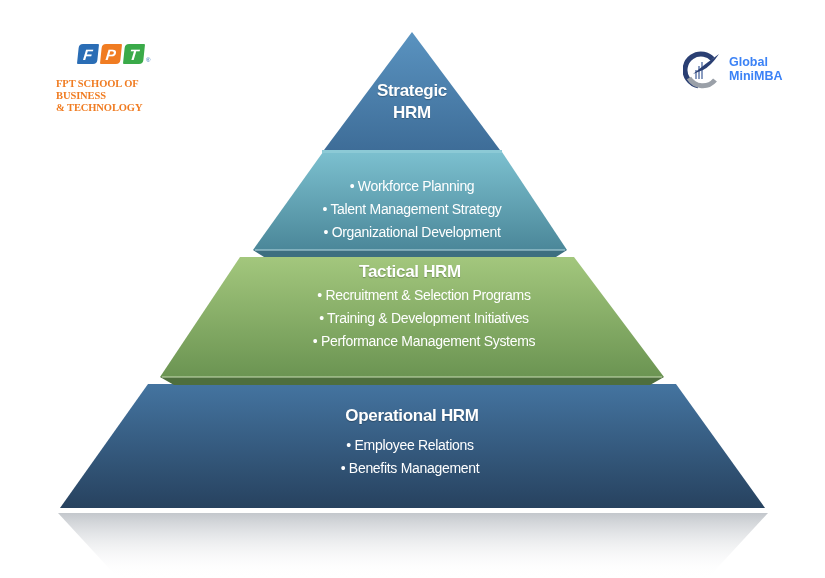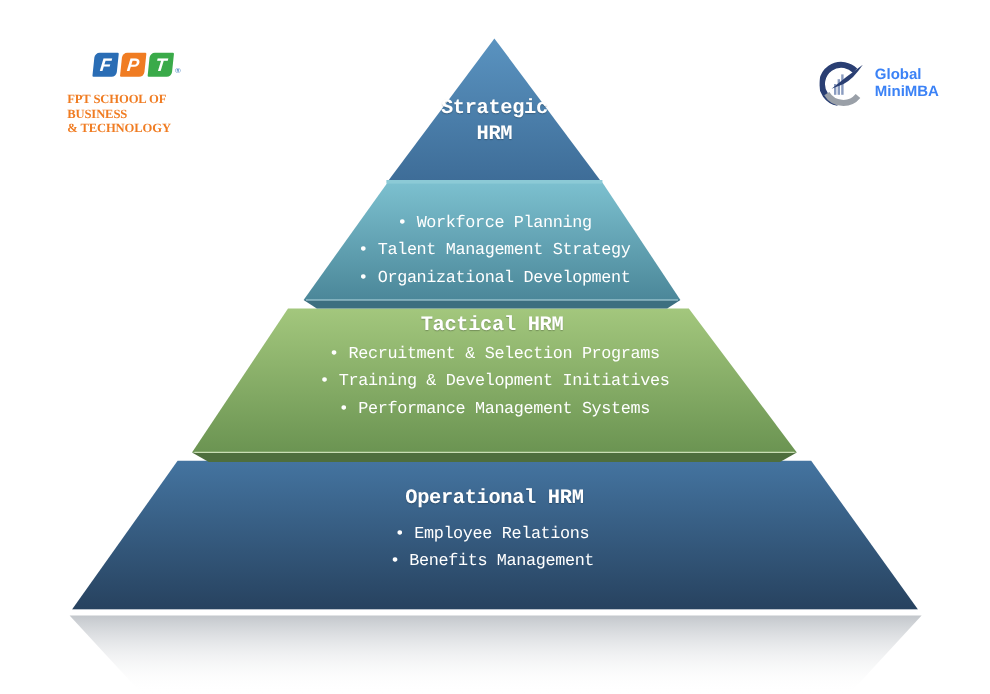--- a/index.html
+++ b/index.html
@@ -1,18 +1,18 @@
 <!DOCTYPE html>
 <html><head>
 <meta charset="utf-8">
 <style>
   html, body { margin: 0; padding: 0; background: #ffffff; }
   body { width: 825px; height: 578px; position: relative; overflow: hidden; font-family: "Liberation Sans", sans-serif; }
   #stage { position: absolute; left: 0; top: 0; width: 825px; height: 578px; }
-  .txt { position: absolute; text-align: center; color: #ffffff; white-space: nowrap; transform: translateX(-50%); font-family: Liberation Mono, monospace; }
+  .txt { position: absolute; text-align: center; color: #ffffff; white-space: nowrap; transform: translateX(-50%); }
   .title { font-weight: bold; font-size: 17px; letter-spacing: -0.3px; text-shadow: 0 1px 1px rgba(0,0,0,0.25); }
   .bullet { font-size: 14px; letter-spacing: -0.3px; line-height: 23px; }
   .bullet::before { content: "\2022  "; white-space: pre; }
   .fpt-logo { position: absolute; left: 20px; top: 44px; width: 160px; }
   .fpt-blocks { position: absolute; left: 58px; top: 0; display: flex; gap: 3px; }
   .fpt-block { width: 20px; height: 20px; color: #fff; font-weight: bold; font-size: 15px; display: flex; align-items: center; justify-content: center; border-radius: 4px 1px 4px 1px; transform: skewX(-6deg); font-style: italic; }
   .fpt-reg { position: absolute; left: 126px; top: 13px; font-size: 6px; color: #2a6db5; }
   .fpt-name { position: absolute; left: 0; top: 34px; font-weight: bold; font-size: 10.5px; color: #f07c22; line-height: 12px; font-family: "Liberation Serif", serif; letter-spacing: -0.1px; margin-left: 36px; }
   .mba-logo { position: absolute; left: 683px; top: 50px; width: 130px; height: 40px; }
   .mba-text { position: absolute; left: 46px; top: 5px; font-weight: bold; font-size: 12.5px; color: #3b82f6; line-height: 14px; }
@@ -67,21 +67,21 @@
     <div>HRM</div>
   </div>
 
   <div class="txt" style="left:412px; top:175px;">
     <div class="bullet">Workforce Planning</div>
     <div class="bullet">Talent Management Strategy</div>
     <div class="bullet">Organizational Development</div>
   </div>
 
   <div class="txt title" style="left:410px; top:262px;">Tactical HRM</div>
-  <div class="txt" style="left:412px; top:284px;">
+  <div class="txt" style="left:424px; top:284px;">
     <div class="bullet">Recruitment &amp; Selection Programs</div>
     <div class="bullet">Training &amp; Development Initiatives</div>
     <div class="bullet">Performance Management Systems</div>
   </div>
 
   <div class="txt title" style="left:412px; top:406px;">Operational HRM</div>
   <div class="txt" style="left:410px; top:434px;">
     <div class="bullet">Employee Relations</div>
     <div class="bullet">Benefits Management</div>
   </div>

